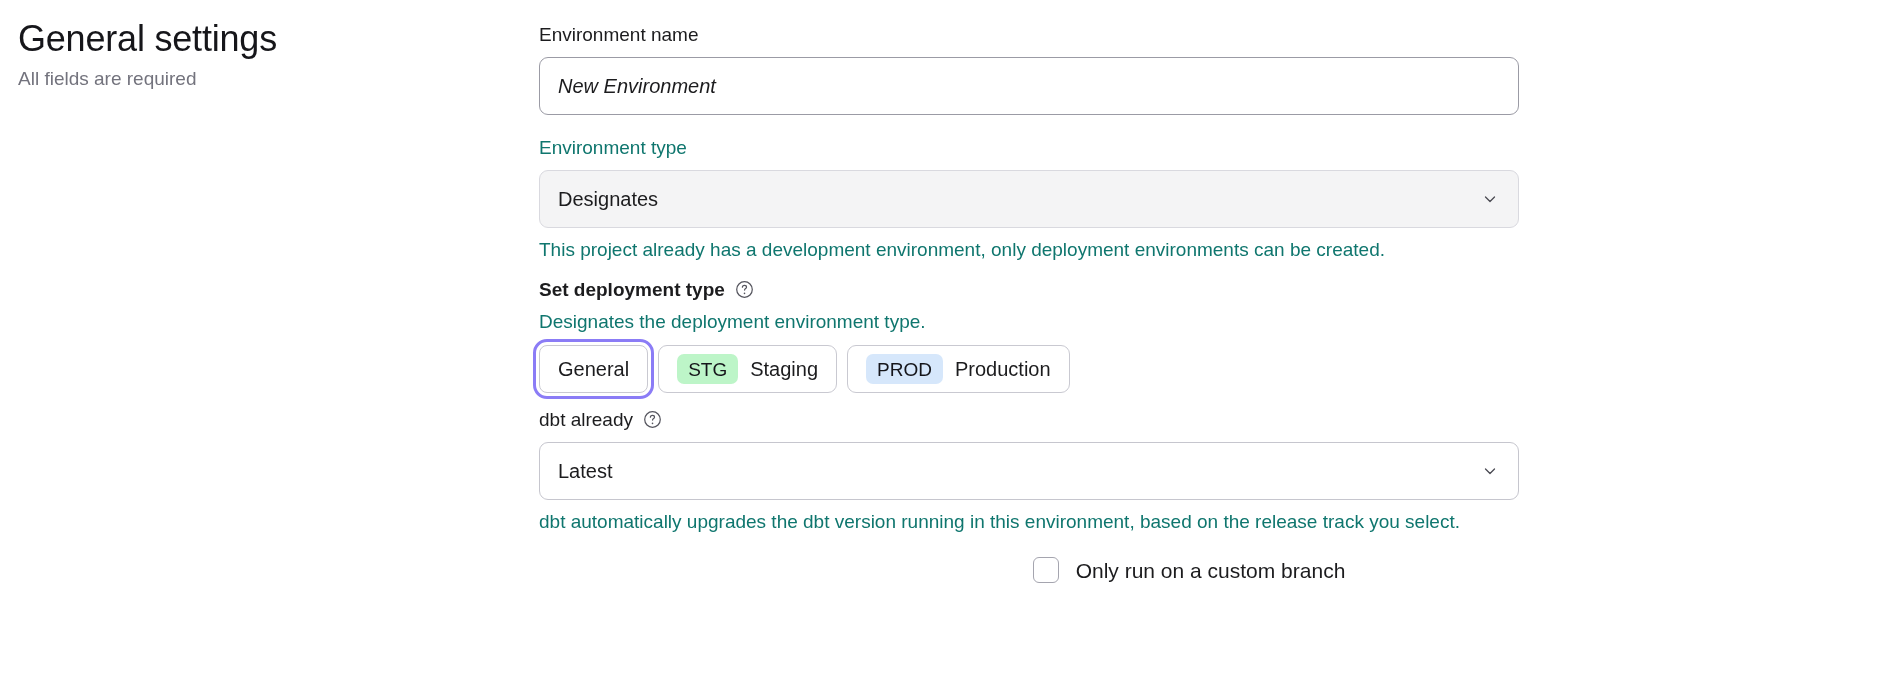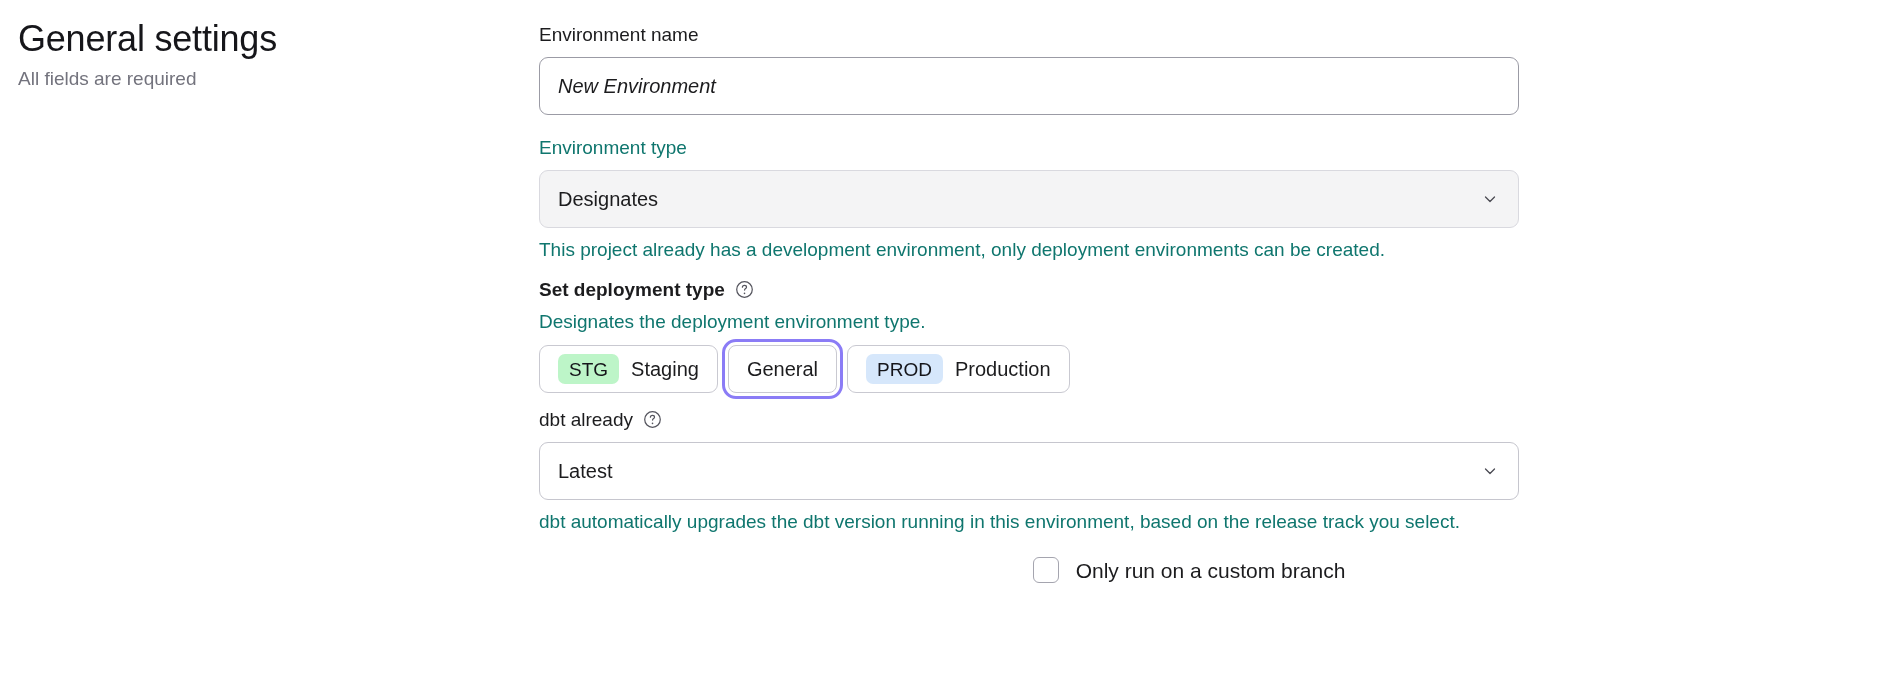--- a/index.html
+++ b/index.html
@@ -247,26 +247,26 @@
           <svg width="19" height="19" viewBox="0 0 20 20" fill="none">
             <circle cx="10" cy="10" r="8.2" stroke="#55555e" stroke-width="1.3"></circle>
             <path d="M7.8 7.6c0-1.2 1-2 2.2-2s2.1.8 2.1 1.9c0 1.5-2 1.6-2 3.1" stroke="#55555e" stroke-width="1.3" stroke-linecap="round" fill="none"></path>
             <circle cx="10" cy="14.1" r="0.85" fill="#55555e"></circle>
           </svg>
         </span>
       </div>
       <p class="helper-text mt-6">Designates the deployment environment type.</p>
 
       <div class="btn-group">
+        <button class="type-btn focused">
+          <span>General</span>
+        </button>
         <button class="type-btn">
           <span class="badge stg">STG</span>
           <span>Staging</span>
-        </button>
-        <button class="type-btn focused">
-          <span>General</span>
         </button>
         <button class="type-btn">
           <span class="badge prod">PROD</span>
           <span>Production</span>
         </button>
       </div>
     </div>
 
     <div class="mt-14">
       <div>

